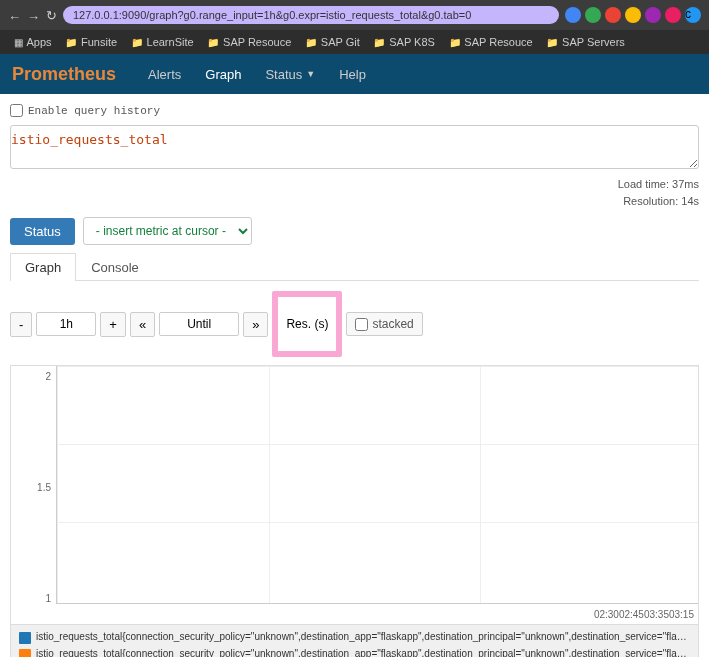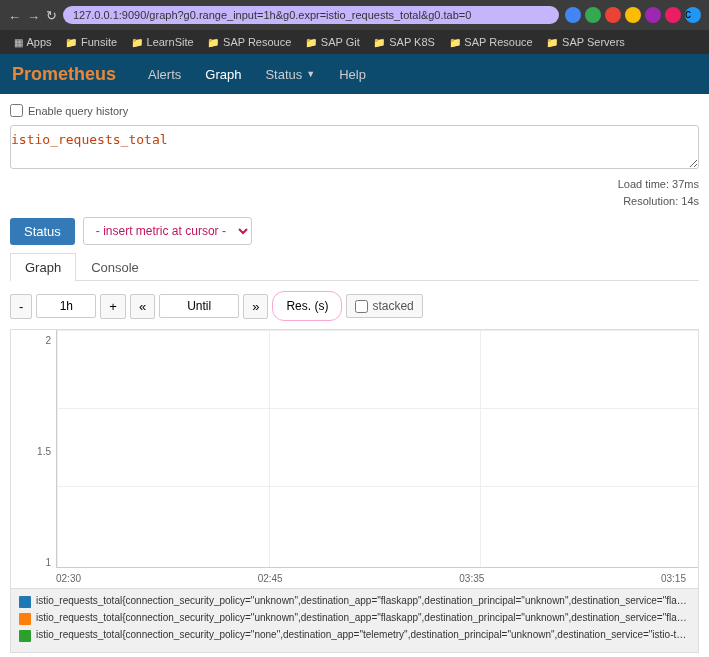--- a/index.html
+++ b/index.html
@@ -99,20 +99,21 @@
     
     .query-history-row {
       display: flex;
       align-items: center;
       gap: 5px;
       margin-bottom: 8px;
     }
     .query-history-label {
       font-size: 11px;
       color: #555;
+      font-family: Liberation Mono, monospace;
     }
 
     
     .query-textarea {
       width: 100%;
       border: 1px solid #ccc;
       border-radius: 3px;
       padding: 6px 0;
       font-size: 13px;
       color: #c2410c;
@@ -145,21 +146,21 @@
       padding: 6px 14px;
       font-size: 13px;
       border-radius: 3px;
       cursor: pointer;
     }
     .metric-select {
       padding: 5px 8px;
       font-size: 12px;
       border: 1px solid #ccc;
       border-radius: 3px;
-      color: #be185d;
+      color: #15803d;
       background: #fff;
     }
 
     
     .tabs-row {
       display: flex;
       border-bottom: 1px solid #ddd;
       margin-bottom: 10px;
     }
     .tab {
@@ -195,23 +196,23 @@
     }
     .ctrl-input {
       padding: 4px 6px;
       border: 1px solid #ccc;
       border-radius: 2px;
       font-size: 12px;
       width: 60px;
       text-align: center;
     }
     .res-input {
-      padding: 7px 6px;
-      border: 1px solid #f9a8d4;
-      border-radius: 12px;
+      padding: 20px 6px;
+      border: 6px solid #f9a8d4;
+      border-radius: 2px;
       font-size: 12px;
       width: 70px;
       text-align: center;
     }
     .stacked-label {
       display: flex;
       align-items: flex-end;
       gap: 4px;
       font-size: 12px;
       color: #555;
@@ -261,25 +262,25 @@
     }
     .grid-line-v {
       position: absolute;
       top: 0;
       bottom: 0;
       border-left: 1px solid #eee;
     }
     .x-axis {
       position: absolute;
       left: 45px;
-      right: 12px;
+      right: 4px;
       bottom: 0;
       height: 20px;
       display: flex;
-      justify-content: space-between;
+      justify-content: flex-end;
       align-items: center;
       font-size: 10px;
       color: #666;
     }
 
     
     .legend-area {
       background: #f0f0f0;
       border: 1px solid #ddd;
       border-top: none;

